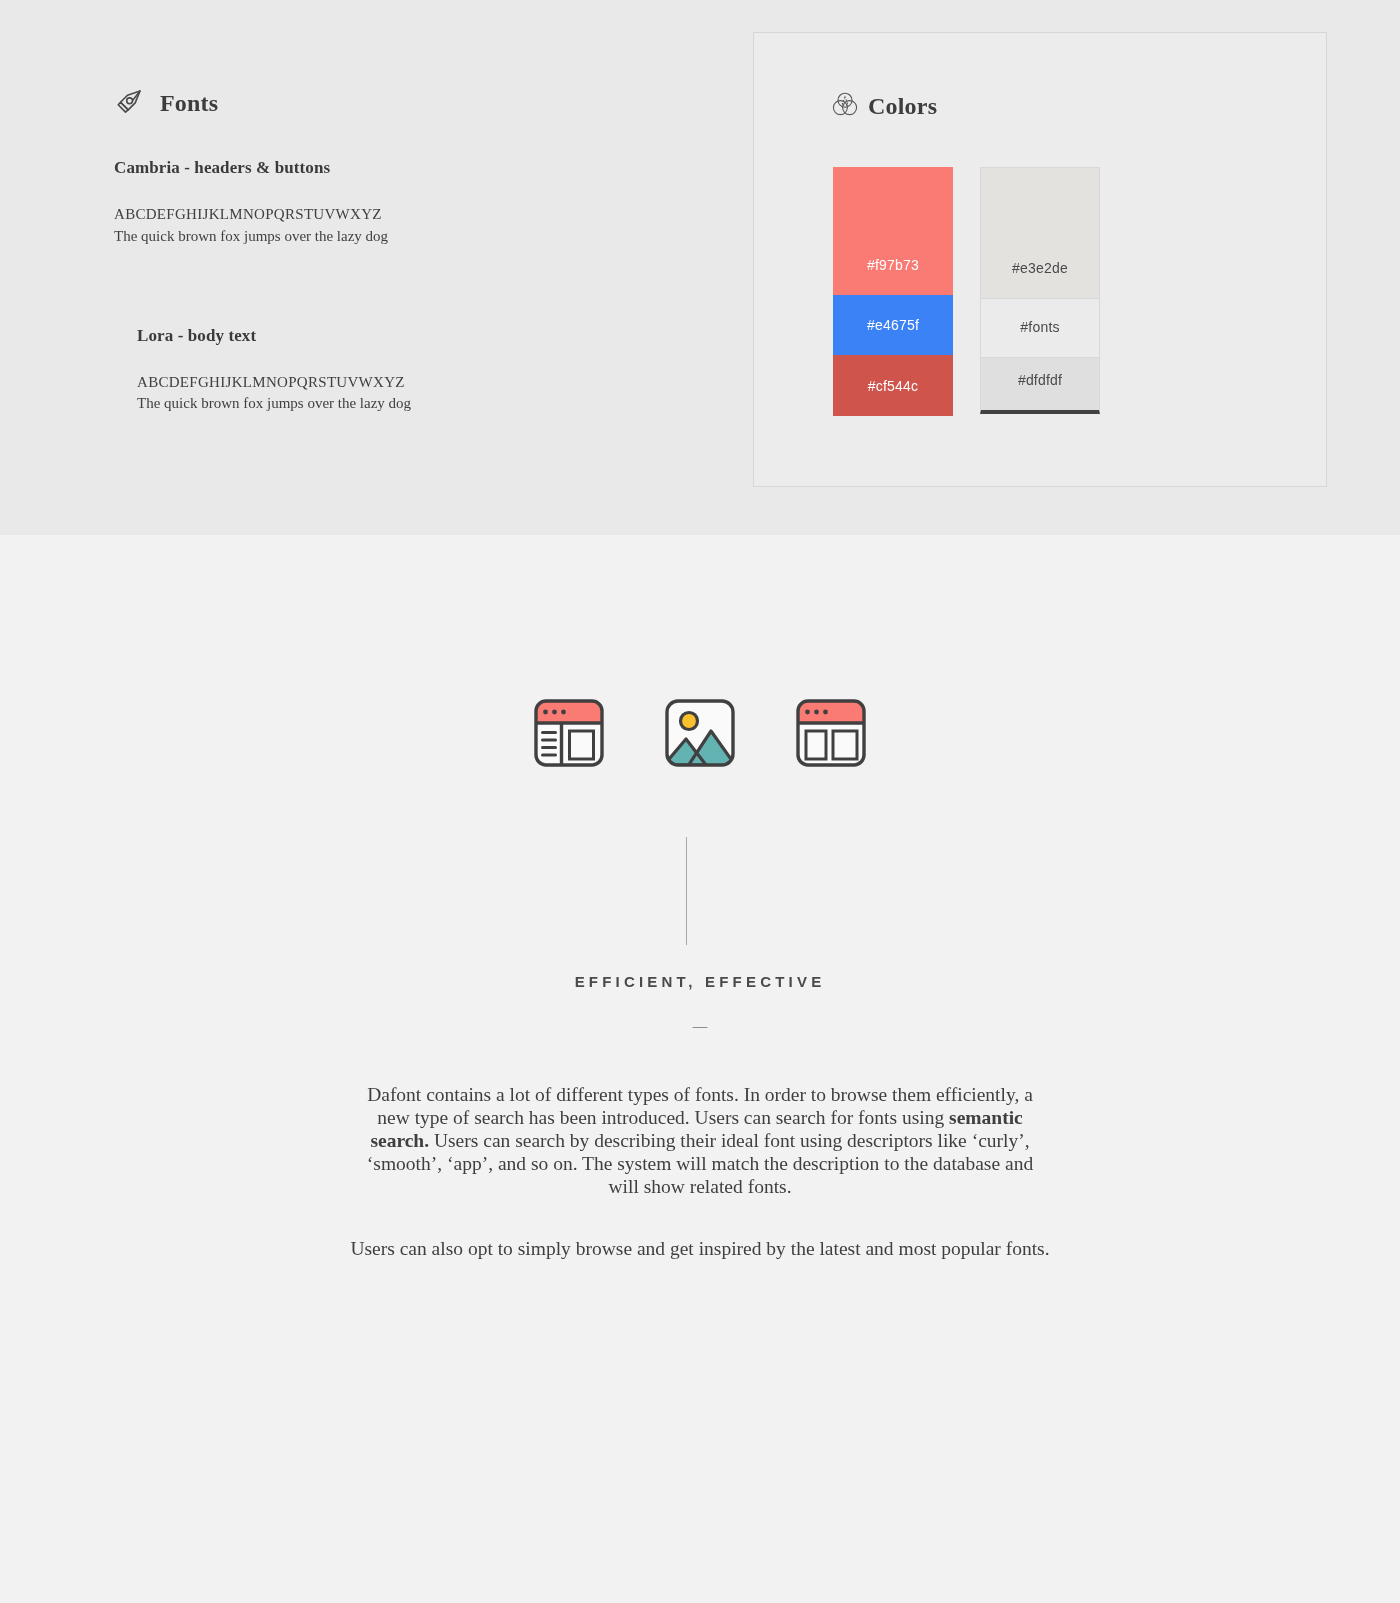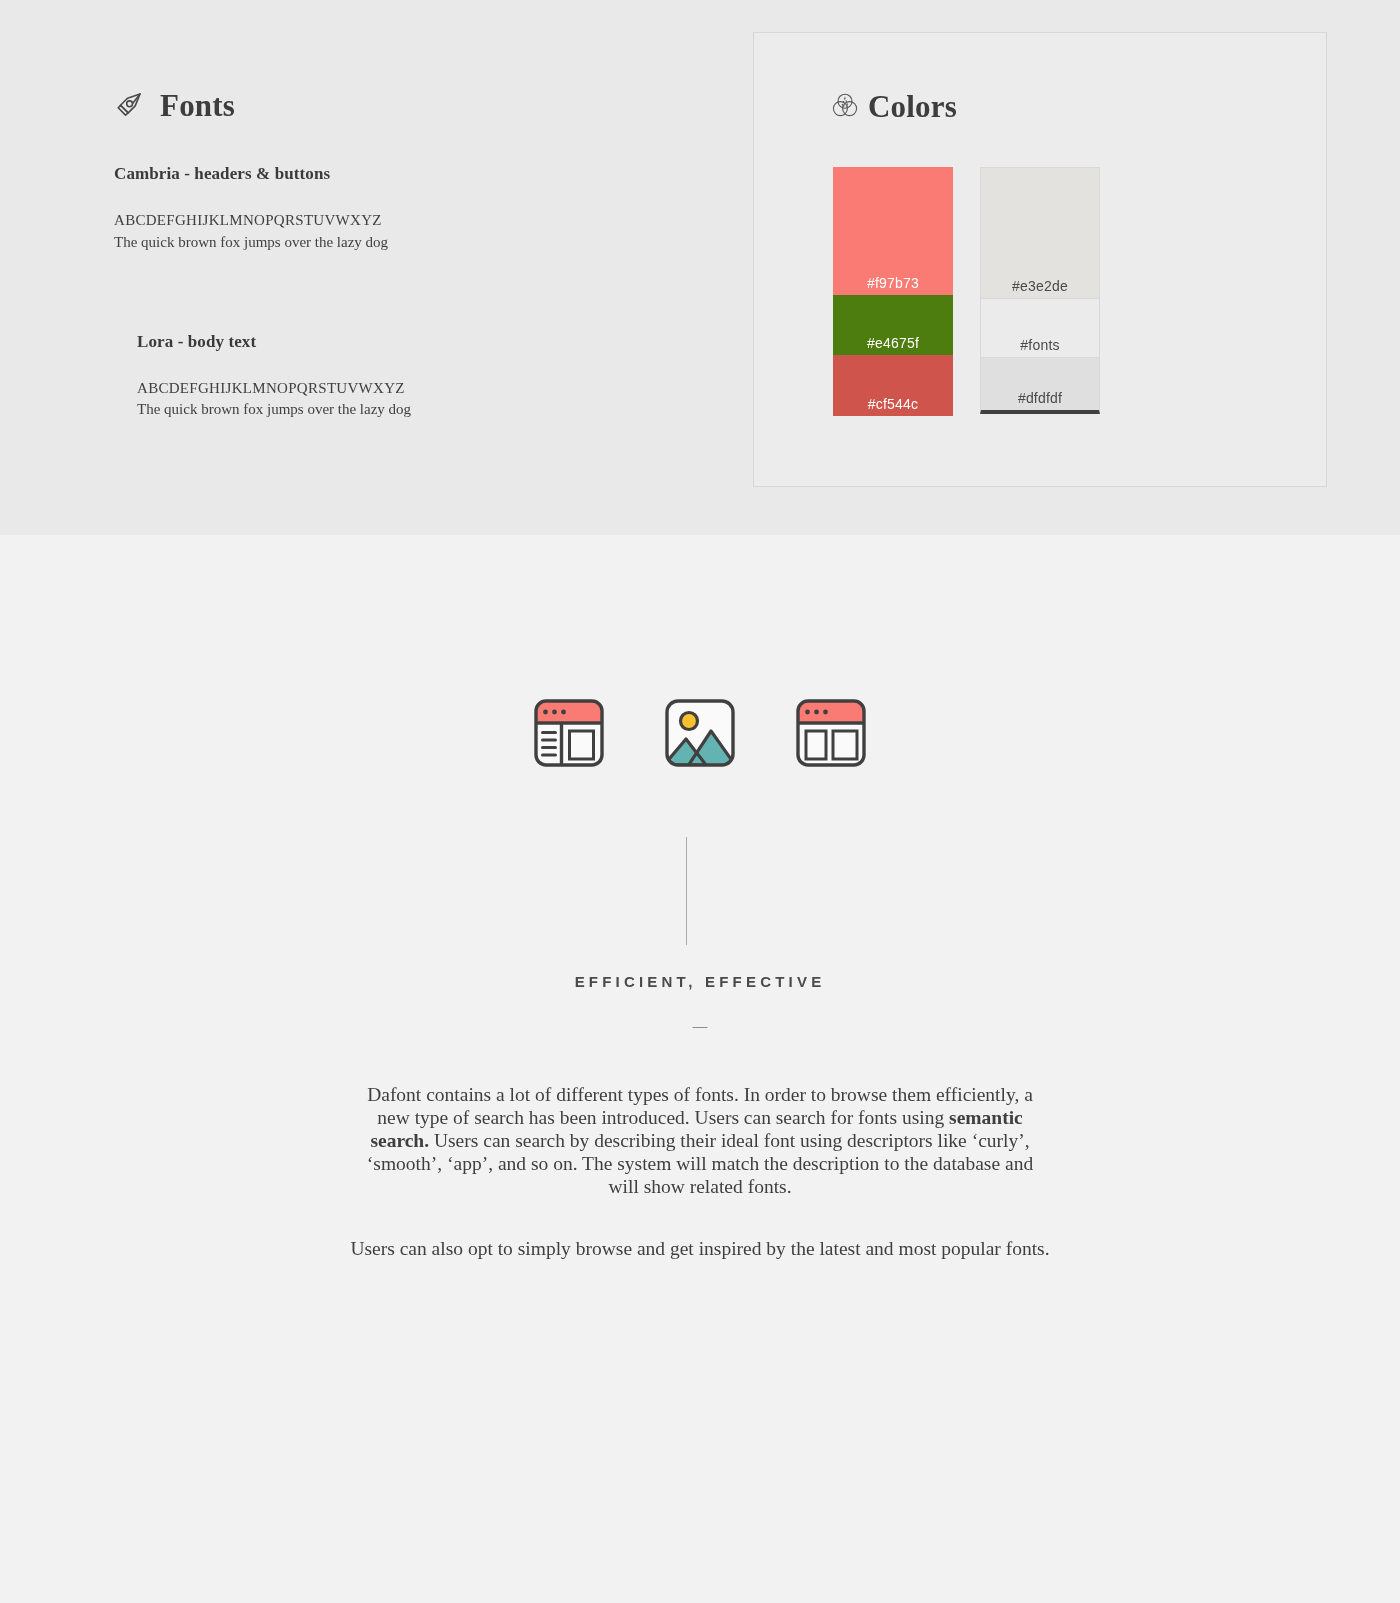--- a/index.html
+++ b/index.html
@@ -30,21 +30,21 @@
     gap: 16px;
     margin-bottom: 0;
   }
   .section-head .glyph {
     width: 30px; height: 30px;
     display: block;
     flex: 0 0 auto;
   }
   .section-title {
     font-family: "Liberation Serif", serif;
-    font-size: 31px;
+    font-size: 24px;
     font-weight: bold;
     color: #3d3d3d;
     letter-spacing: .2px;
   }
 
   .font-spec { margin-top: 40px; }
   .font-spec.second { margin-top: 78px; margin-left: 23px; }
   .font-name {
     font-family: "Liberation Serif", serif;
     font-weight: bold;
@@ -81,30 +81,30 @@
     display: flex;
     align-items: flex-start;
     gap: 27px;
   }
   .swatch-col { display: flex; flex-direction: column; }
   .swatch {
     width: 120px;
     display: flex;
     align-items: flex-end;
     justify-content: center;
-    padding-bottom: 4px;
+    padding-bottom: 22px;
   }
   .swatch-label {
     font-family: "Liberation Sans", sans-serif;
     font-size: 14px;
     letter-spacing: .2px;
     white-space: nowrap;
   }
   .sw-a1 { height: 128px; background: #f97b73; }
-  .sw-a2 { height: 60px;  background: #4d7c0f; }
+  .sw-a2 { height: 60px;  background: #3b82f6; }
   .sw-a3 { height: 61px;  background: #cf544c; }
   .swatch-col.col-a .swatch-label { color: #ffffff; }
 
   .swatch-col.col-b .swatch {
     border: 1px solid #d8d8d8;
     border-bottom: none;
   }
   .swatch-col.col-b .swatch:last-child { border-bottom: 4px solid #404040; }
   .sw-b1 { height: 131px; background: #e3e2de; }
   .sw-b2 { height: 59px;  background: #ebebeb; }

